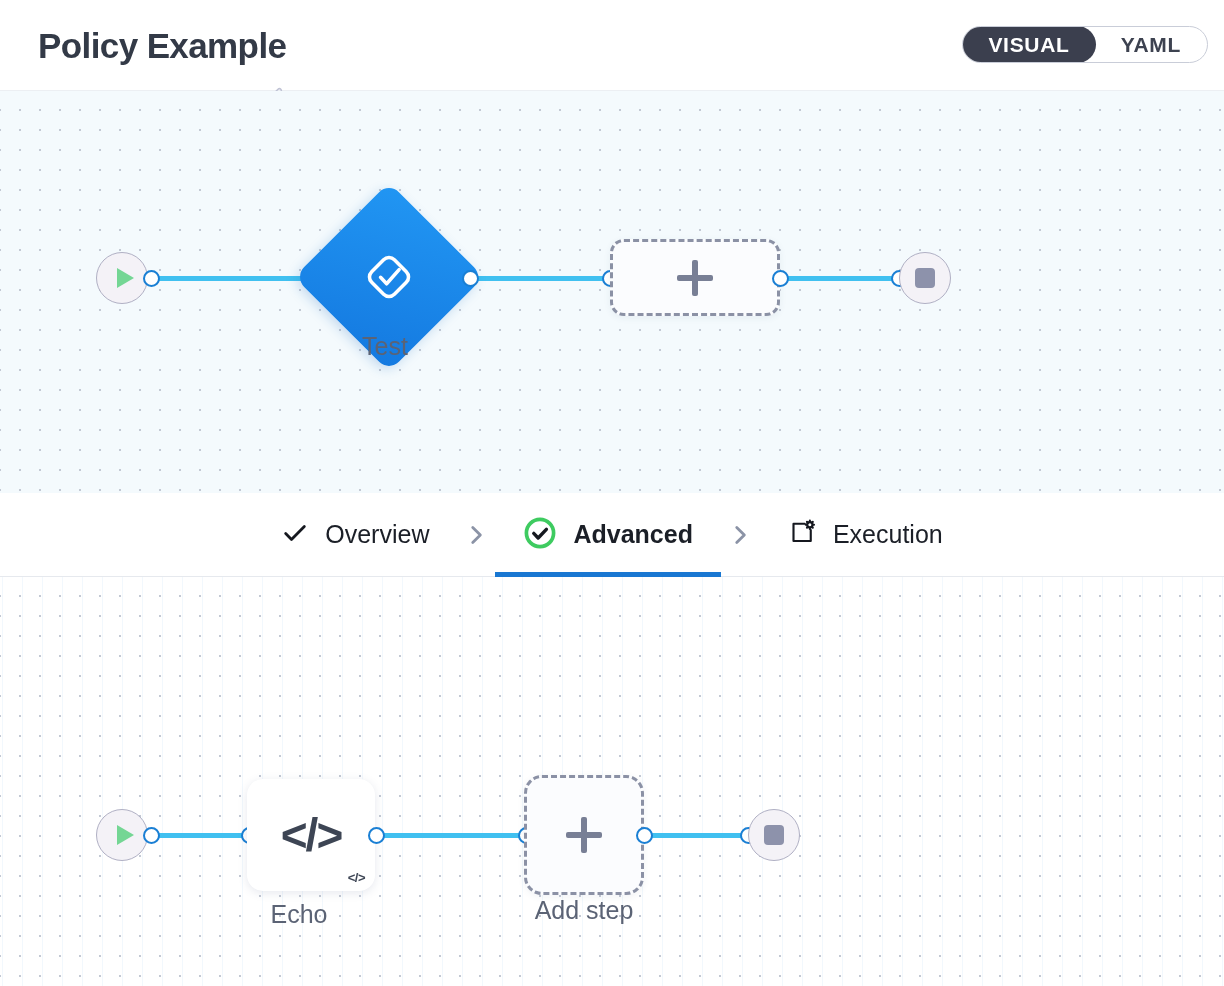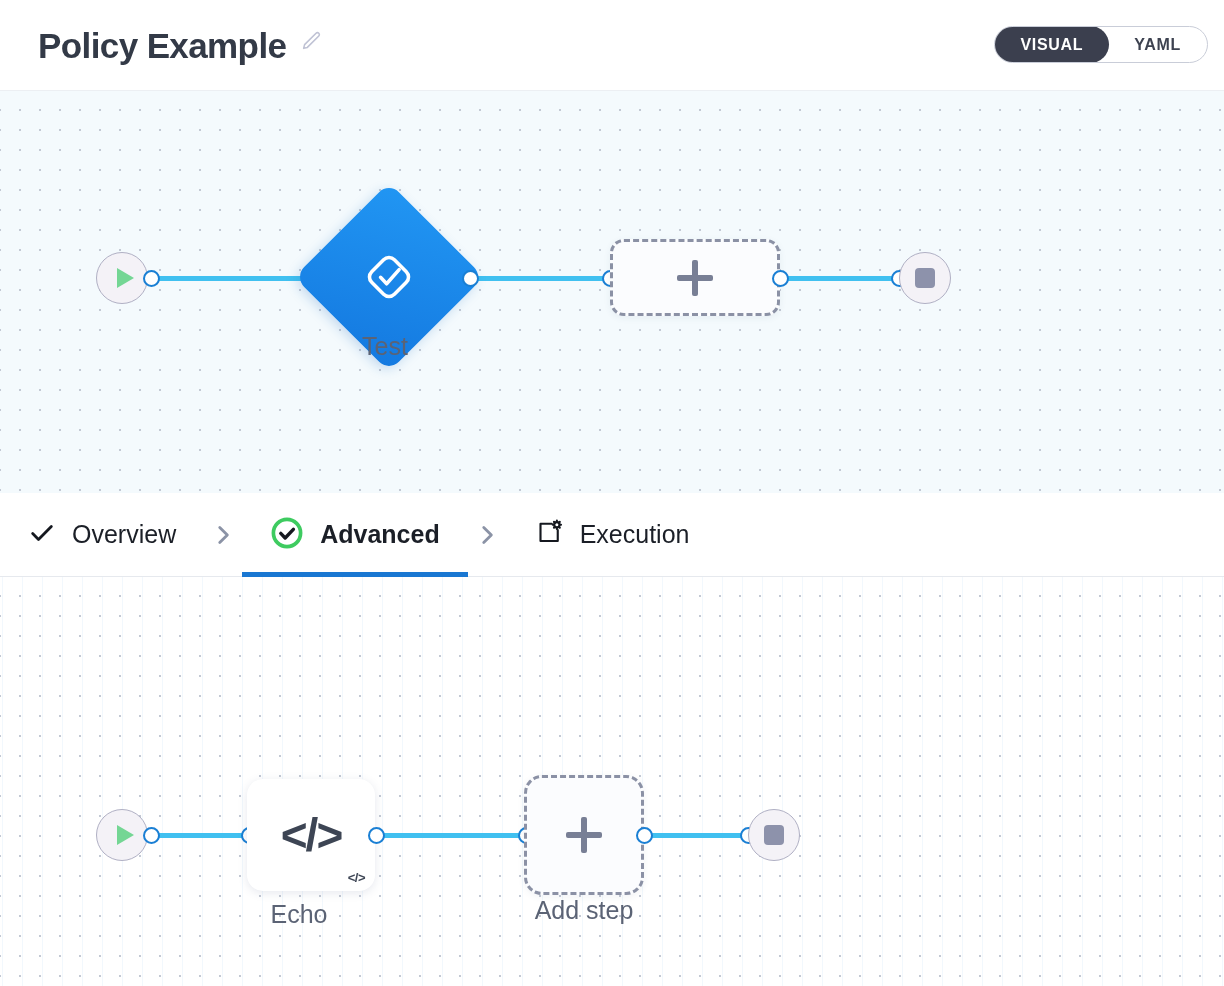--- a/index.html
+++ b/index.html
@@ -13,41 +13,41 @@
   .app { position: relative; width: 1224px; height: 986px; }
 
   
   .header {
     position: absolute; left: 0; top: 0; width: 1224px; height: 91px;
     background: #ffffff;
     border-bottom: 1px solid #eceff3;
   }
   .title-wrap {
     position: absolute; left: 38px; top: 24px;
-    display: flex; align-items: flex-start; gap: 12px;
+    display: flex; align-items: flex-end; gap: 12px; flex-direction: column;
   }
   .page-title {
     font-size: 35px; font-weight: bold; color: #333a47;
     letter-spacing: -0.6px; line-height: 44px;
   }
   .pencil-btn {
     width: 26px; height: 26px; display: flex;
     align-items: center; justify-content: center;
     cursor: pointer; margin-top: 4px;
   }
 
   .view-toggle {
     position: absolute; right: 16px; top: 26px;
     display: flex; align-items: stretch;
     height: 37px; border: 1px solid #c9cdd8;
     border-radius: 19px; background: #ffffff; overflow: hidden;
   }
   .view-toggle .seg {
     display: flex; align-items: center; justify-content: center;
-    font-size: 16px; font-weight: bold; letter-spacing: 0.7px;
+    font-size: 21px; font-weight: bold; letter-spacing: 0.7px;
     cursor: pointer; padding: 0 26px; color: #3d4250;
     border-radius: 19px;
   }
   .view-toggle .seg.active {
     background: #3b3f4e; color: #ffffff;
     margin: -1px; height: 37px;
     border-radius: 19px;
   }
 
   
@@ -145,21 +145,21 @@
   }
   .port {
     position: absolute; width: 17px; height: 17px; border-radius: 50%;
     background: #ffffff; border: 2.6px solid #1a7fd4; cursor: pointer;
   }
 
   
   .tabbar {
     position: absolute; left: 0; top: 493px; width: 1224px; height: 84px;
     background: #ffffff; border-bottom: 1px solid #e6e9ee;
-    display: flex; align-items: center;
+    display: flex; align-items: center; justify-content: center;
   }
   .tab {
     display: flex; align-items: center; gap: 16px;
     height: 84px; padding: 0 28px; cursor: pointer;
     position: relative;
   }
   .tab-label { font-size: 25px; color: #1b1f27; }
   .tab.active .tab-label { font-weight: bold; }
   .tab.active::after {
     content: ""; position: absolute; left: 0; right: 0; bottom: 0;

